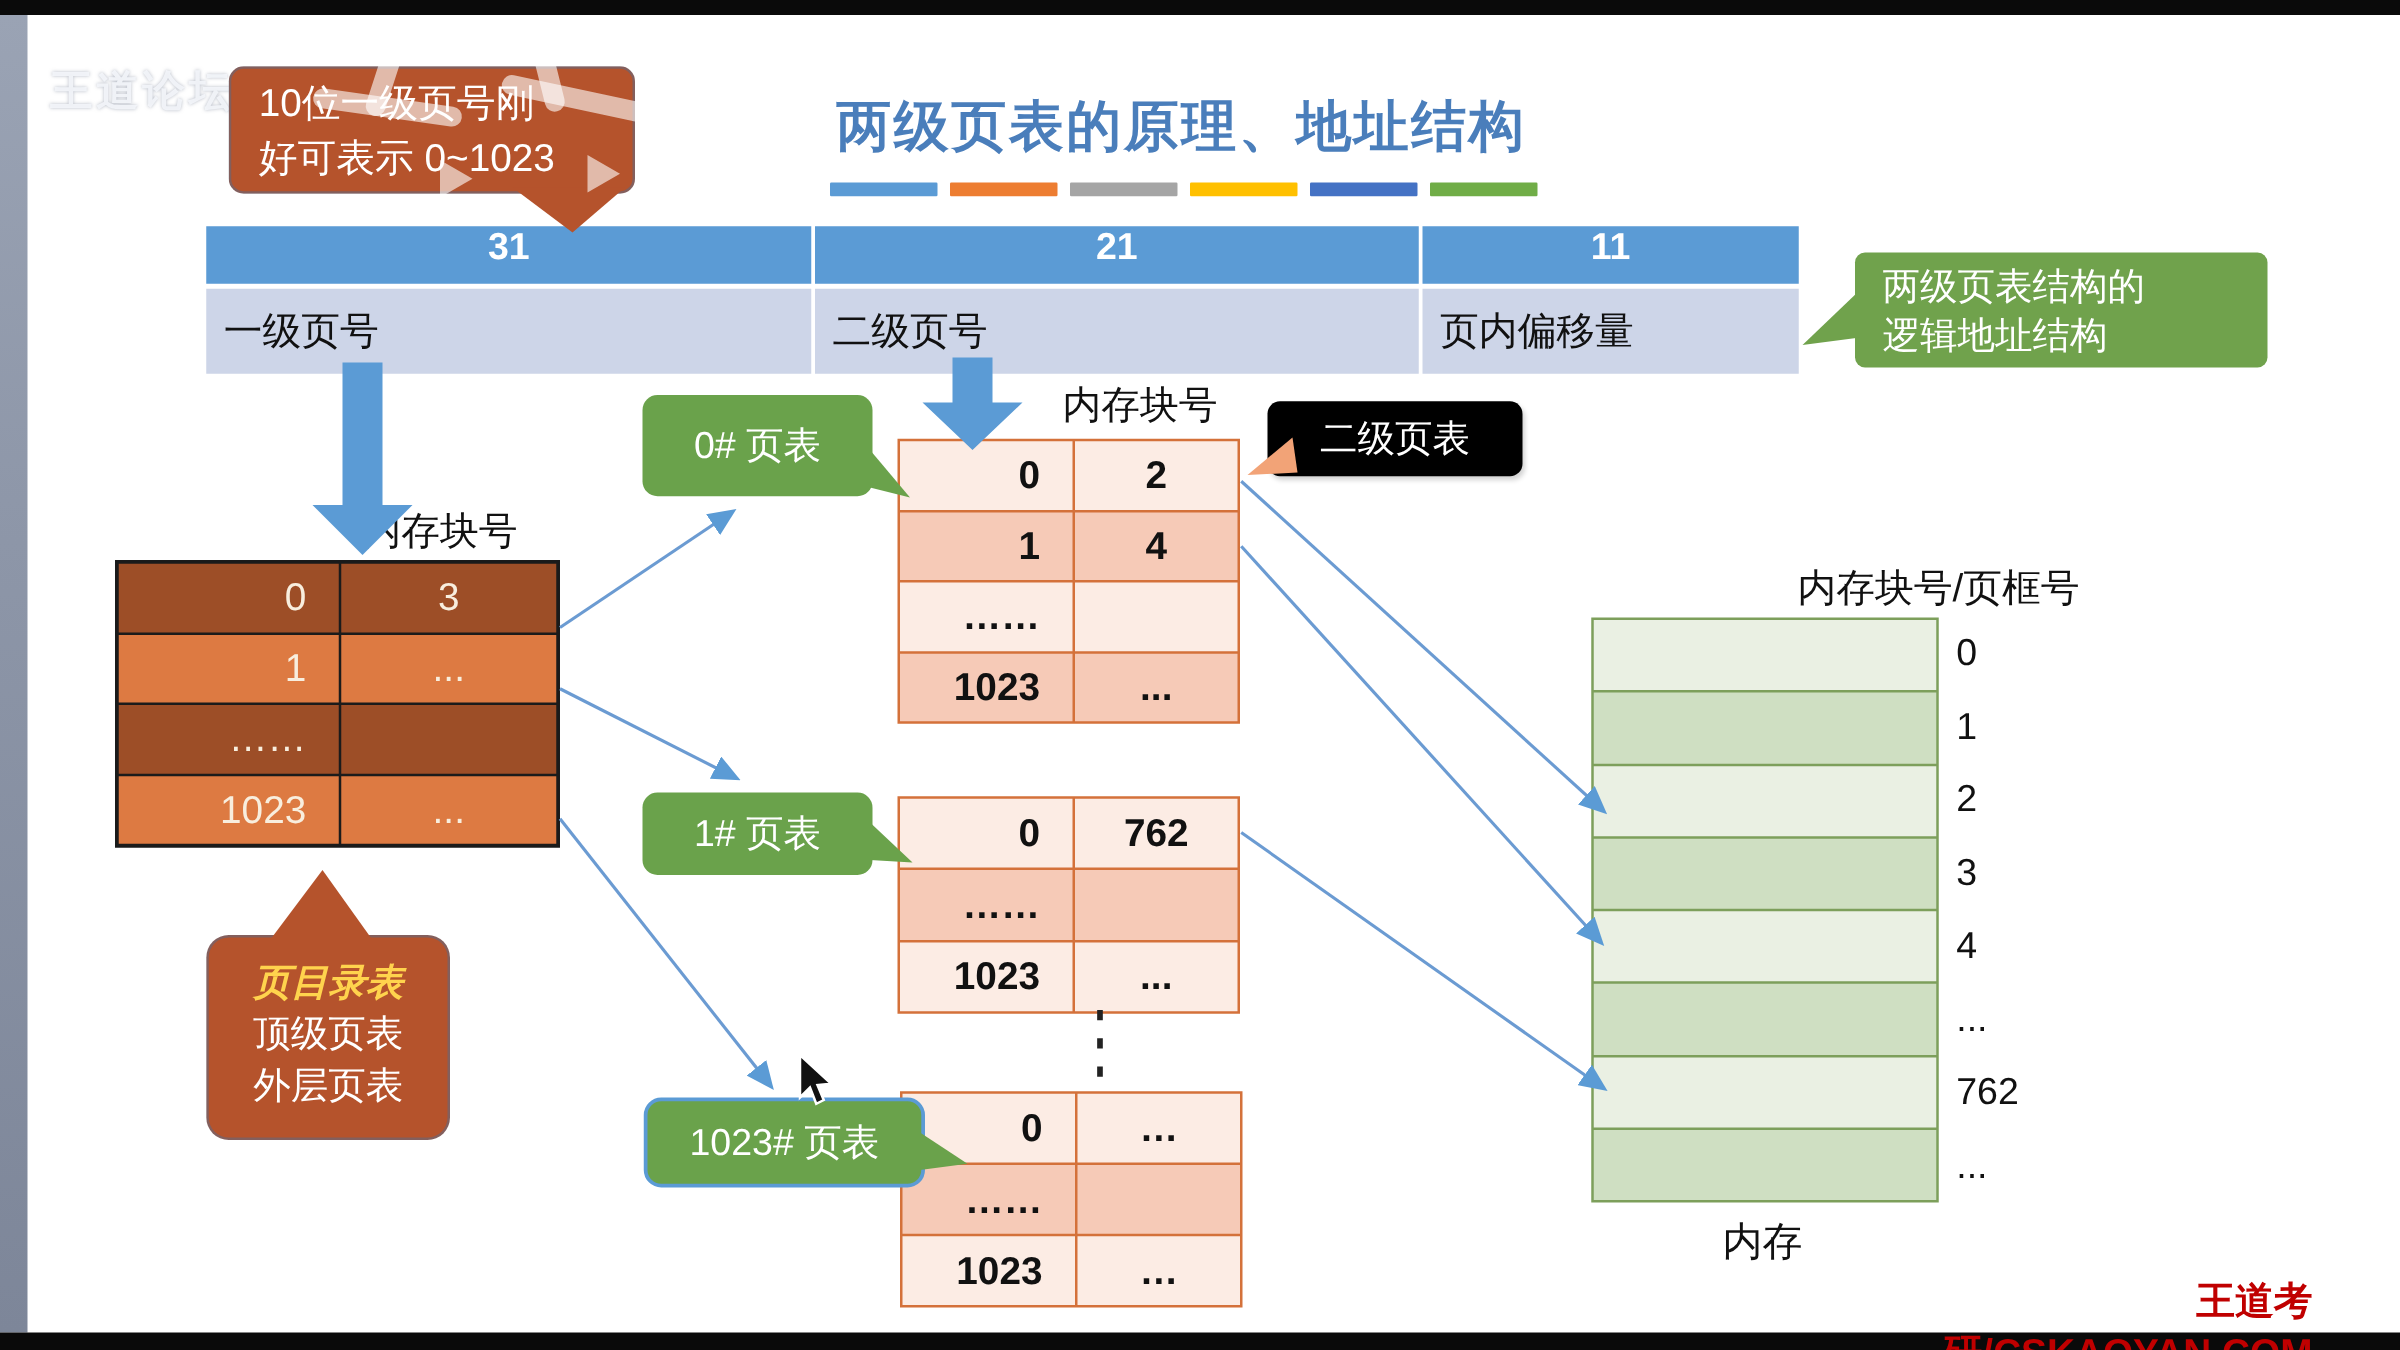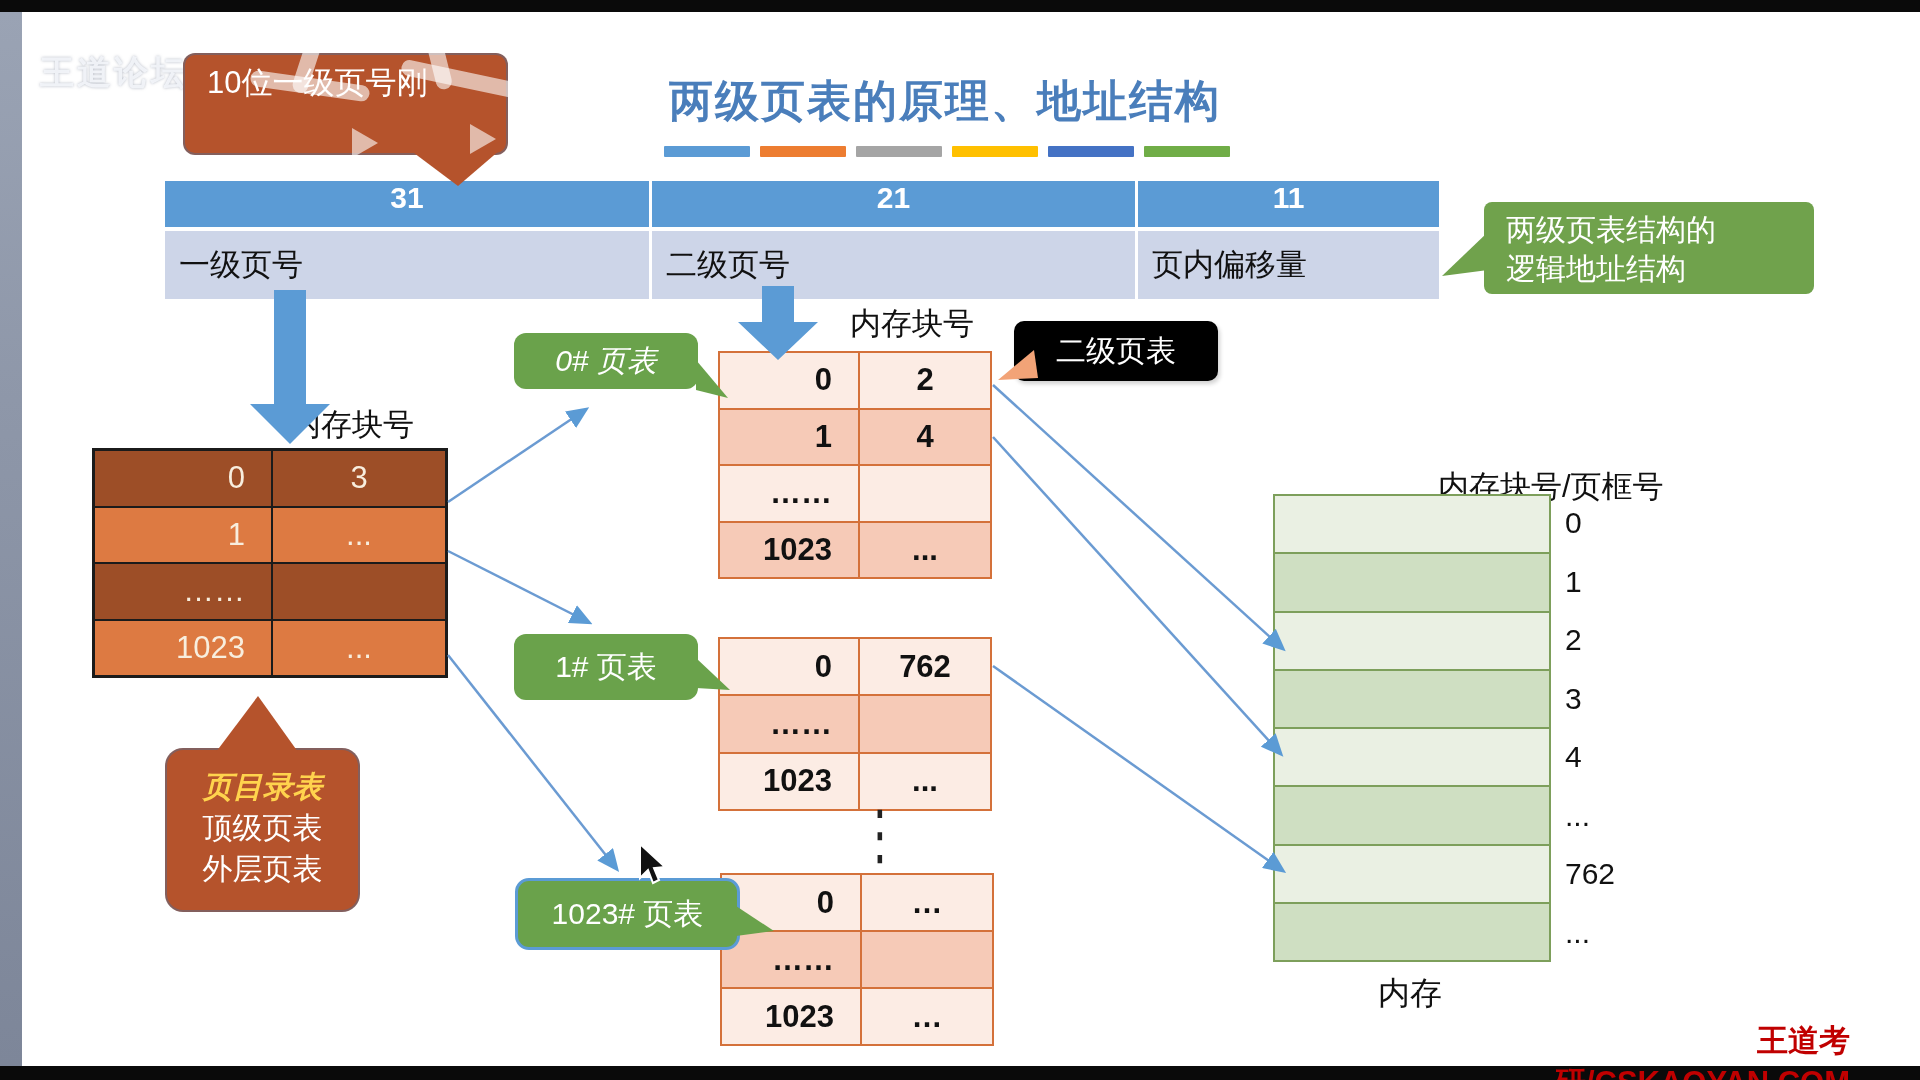--- a/index.html
+++ b/index.html
@@ -62,21 +62,21 @@
   .callout{position:absolute;color:#fff;box-sizing:border-box;}
   #co-top{left:183px;top:53px;width:325px;height:102px;background:#b5532c;border-radius:12px;
     border:2px solid rgba(90,105,135,.55);padding:6px 16px 0 22px;font-size:31px;line-height:44px;}
   #co-addr{left:1484px;top:202px;width:330px;height:92px;background:#70a24c;border-radius:8px;
     padding:8px 0 4px 22px;font-size:30px;line-height:39px;}
   #co-dir{left:165px;top:748px;width:195px;height:164px;background:#b5532c;border-radius:18px;
     border:2px solid rgba(90,105,135,.55);text-align:center;padding-top:16px;font-size:30px;line-height:41px;}
   #co-dir .gold{color:#ffd34d;font-style:italic;font-weight:bold;}
   .gco{background:#6aa24b;border-radius:12px;display:flex;align-items:center;justify-content:center;
     font-size:30px;}
-  #co-t0{left:514px;top:333px;width:184px;height:56px;font-style:italic;}
+  #co-t0{left:514px;top:316px;width:184px;height:81px;}
   #co-t1{left:514px;top:634px;width:184px;height:66px;}
   #co-t1023{left:515px;top:878px;width:225px;height:72px;border:3px solid #5b9bd5;border-radius:14px;}
   #co-2nd{left:1014px;top:321px;width:204px;height:60px;background:#000000;border-radius:10px;
     display:flex;align-items:center;justify-content:center;font-size:30px;box-shadow:2px 3px 4px rgba(0,0,0,.18);}
   
   #vdots{left:858px;top:800px;width:44px;text-align:center;font-size:44px;color:#222;
     transform:scaleY(1.5);transform-origin:top;line-height:46px;}
   
   #brand{left:1464px;top:1020px;width:386px;font-size:31px;font-weight:bold;color:#c00000;text-align:right;}
   svg{position:absolute;left:0;top:0;}
@@ -114,21 +114,21 @@
   <span>11</span>
   <span class="dots">……</span>
   <span>0</span>
 </div>
 <div class="lrow" style="left:165px;top:231px;width:484px;">一级页号</div>
 <div class="lrow" style="left:652px;top:231px;width:483px;">二级页号</div>
 <div class="lrow" style="left:1138px;top:231px;width:301px;">页内偏移量</div>
 
 <div class="hdr" style="left:290px;top:404px;">内存块号</div>
 <div class="hdr" style="left:850px;top:303px;">内存块号</div>
-<div class="hdr" style="left:1438px;top:450px;margin-top:16px;">内存块号/页框号</div>
+<div class="hdr" style="left:1438px;top:450px;">内存块号/页框号</div>
 
 <div class="tbl" id="dir-table">
     <div class="trow"><div class="cell c0">0</div><div class="cell c1">3</div></div>
     <div class="trow"><div class="cell c0">1</div><div class="cell c1">...</div></div>
     <div class="trow"><div class="cell c0">……</div><div class="cell c1"></div></div>
     <div class="trow"><div class="cell c0">1023</div><div class="cell c1">...</div></div>
   </div>
 <div class="tbl pink" id="t0">
     <div class="trow"><div class="cell c0">0</div><div class="cell c1">2</div></div>
     <div class="trow"><div class="cell c0">1</div><div class="cell c1">4</div></div>
@@ -181,20 +181,21 @@
   <line x1="448" y1="502" x2="585" y2="410" stroke="#6b9bd2" stroke-width="2.5" marker-end="url(#ah)"></line>
   <line x1="448" y1="551" x2="588" y2="622" stroke="#6b9bd2" stroke-width="2.5" marker-end="url(#ah)"></line>
   <line x1="448" y1="655" x2="616" y2="868" stroke="#6b9bd2" stroke-width="2.5" marker-end="url(#ah)"></line>
   <line x1="993" y1="385" x2="1282" y2="648" stroke="#6b9bd2" stroke-width="2.5" marker-end="url(#ah)"></line>
   <line x1="993" y1="437" x2="1280" y2="753" stroke="#6b9bd2" stroke-width="2.5" marker-end="url(#ah)"></line>
   <line x1="993" y1="666" x2="1282" y2="870" stroke="#6b9bd2" stroke-width="2.5" marker-end="url(#ah)"></line>
 </svg>
 
 <div class="callout" id="co-top">
   <div>10位一级页号刚</div>
+  <div>好可表示 0~1023</div>
 </div>
 <div class="callout" id="co-addr">
   <div>两级页表结构的</div>
   <div>逻辑地址结构</div>
 </div>
 <div class="callout" id="co-dir">
   <div class="gold">页目录表</div>
   <div>顶级页表</div>
   <div>外层页表</div>
 </div>

